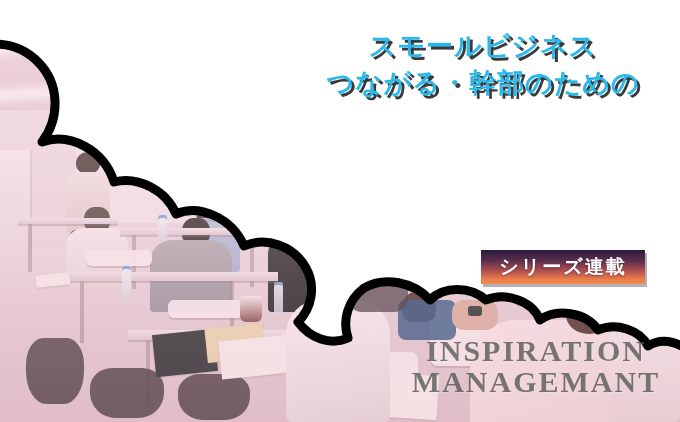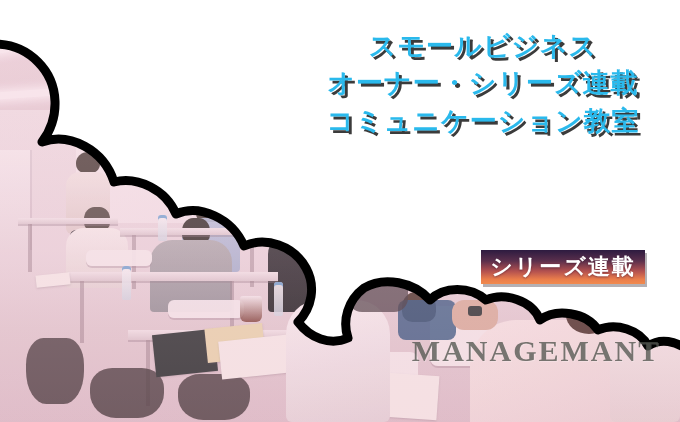--- a/index.html
+++ b/index.html
@@ -92,21 +92,21 @@
   .tline.l4{font-size:27px;margin-top:5px;}
 
   
   .badge{
     position:absolute;left:481px;top:250px;width:164px;height:34px;
     background:linear-gradient(180deg,#2d1b40 0%,#5a2f4c 32%,#b2504f 62%,#ea7d4b 86%,#f08a4e 100%);
     box-shadow:2px 3px 0 rgba(40,30,40,.35);
     display:flex;align-items:center;justify-content:center;
   }
   .badge span{
-    color:#ffffff;font-size:22px;font-weight:bold;letter-spacing:2px;
+    color:#ffffff;font-size:19px;font-weight:bold;letter-spacing:2px;
     text-shadow:0 1px 2px rgba(60,20,40,.45);
   }
 
   
   .watermark{
     position:absolute;left:398px;top:336px;width:276px;
     text-align:center;pointer-events:none;
   }
   .wm-line{
     font-family:"Liberation Serif", serif;
@@ -243,25 +243,25 @@
           C 16,40 -18,38 -40,58
           L -40,-20
           Z"></path>
       </defs>
       <use href="#cloudpath" fill="#ffffff" stroke="#000000" stroke-width="9" stroke-linejoin="round"></use>
     </svg>
   </div>
 
   <div class="title-block">
     <div class="tline l1">スモールビジネス</div>
-    <div class="tline l2">オーナー・シリーズ連載</div>
-    <div class="tline l4">コミュニケーション教室</div>
+    <div class="tline l2">つながる・幹部のための</div>
   </div>
 
   <div class="badge">
     <span>シリーズ連載</span>
   </div>
 
   <div class="watermark">
+    <div class="wm-line w1">INSPIRATION</div>
     <div class="wm-line w2">MANAGEMANT</div>
   </div>
 
 </div>
 
 </body></html>

